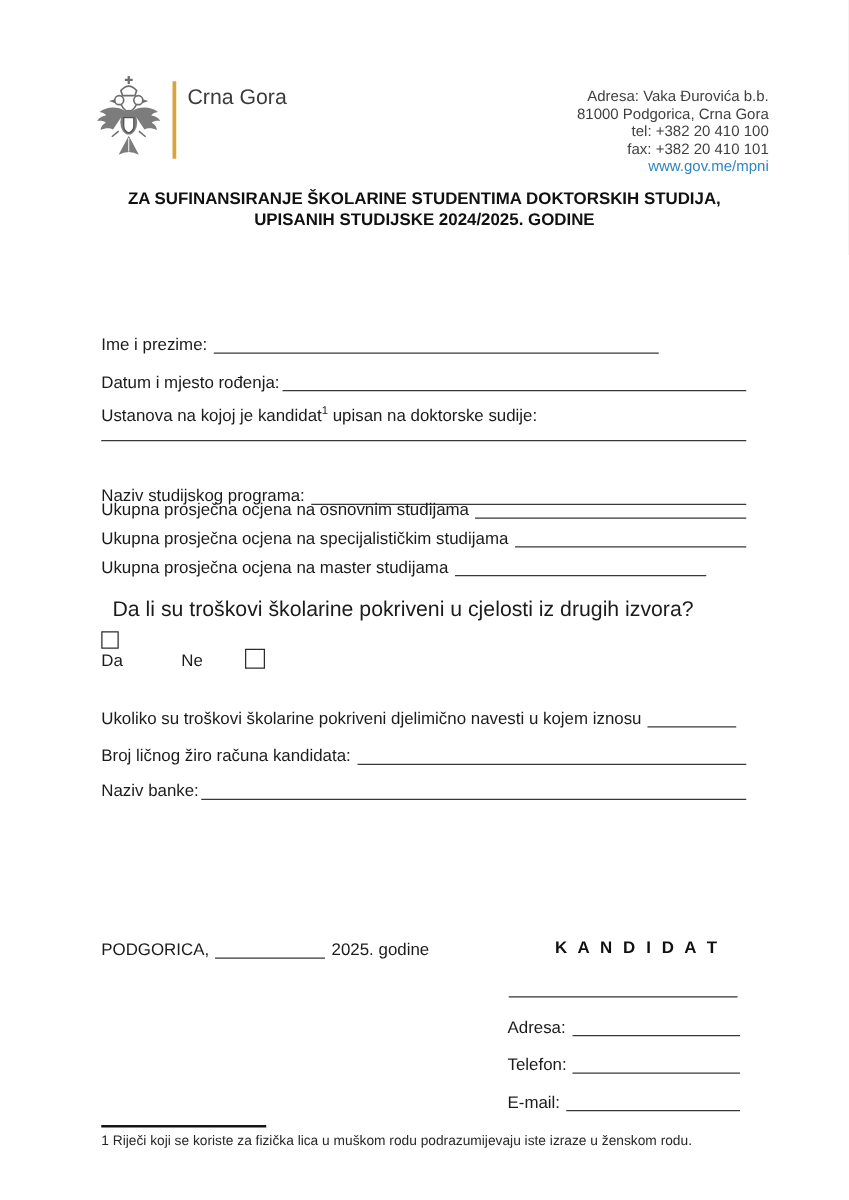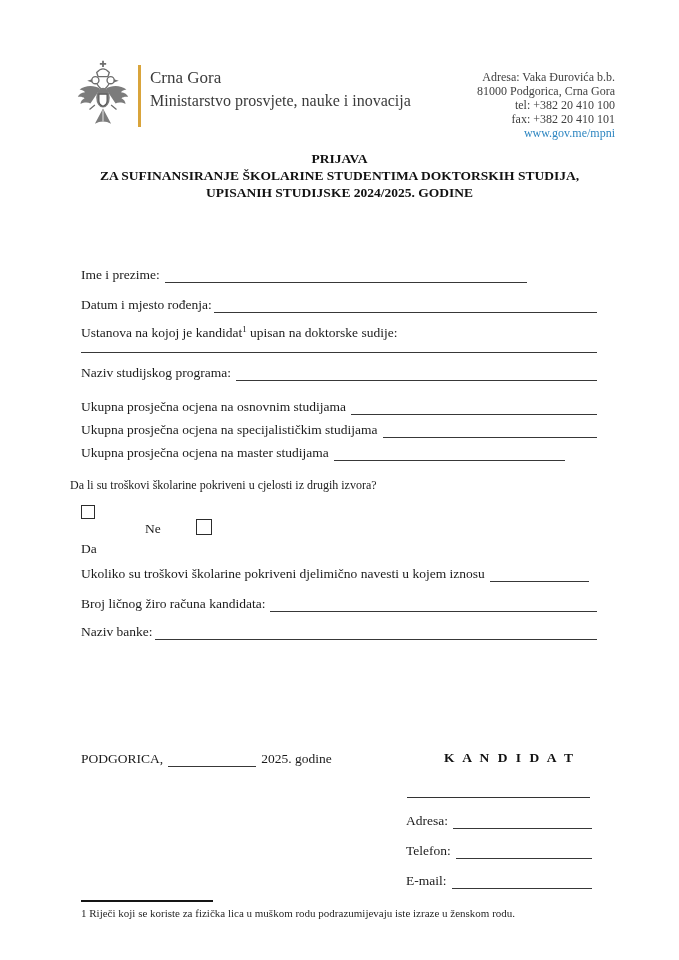--- a/index.html
+++ b/index.html
@@ -1,39 +1,39 @@
 <!DOCTYPE html>
 <html><head>
 <meta charset="utf-8">
 <style>
   html,body{margin:0;padding:0;background:#e8e8e8;}
   .page{
     position:relative;width:679px;height:960px;background:#ffffff;
-    font-family:Liberation Serif, serif;color:#1b1b1b;
+    font-family:Liberation Sans, sans-serif;color:#1b1b1b;
     overflow:hidden;margin:0 auto;
   }
   
   .logo{position:absolute;left:76px;top:59px;width:54px;height:72px;}
   .gold-line{position:absolute;left:138px;top:65px;width:3px;height:62px;background:#d9a43b;}
   .org-block{position:absolute;left:150px;top:68px;color:#3b3b3b;}
   .org-name{font-size:17px;line-height:20px;}
   .org-dept{font-size:16px;line-height:20px;margin-top:3px;}
   .addr-block{position:absolute;top:70px;right:64px;text-align:right;font-size:12px;line-height:14px;color:#3f3f3f;}
   .addr-website{color:#2e86c1;cursor:pointer;}
   
   .doc-title{position:absolute;left:0;right:0;top:150px;text-align:center;font-weight:bold;font-size:13.5px;line-height:17px;color:#111;}
   
   .row{position:absolute;left:81px;width:516px;height:17px;display:flex;align-items:flex-end;font-size:13.5px;white-space:nowrap;}
   .fill{flex:1;border-bottom:1px solid #383838;height:15px;margin-left:5px;}
   .fill.tight{margin-left:2px;}
   .rule-line{position:absolute;left:81px;width:516px;border-bottom:1px solid #383838;height:14px;}
   .short70{margin-right:70px;}
   .short32{margin-right:32px;}
   .short8{margin-right:8px;}
-  .qtext{position:absolute;left:70px;font-size:12px;}
+  .qtext{position:absolute;left:90px;font-size:17px;}
   .checkbox{position:absolute;width:14px;height:14px;border:1.6px solid #2c2c2c;background:#fff;box-sizing:border-box;}
   .optlabel{position:absolute;font-size:13.5px;}
   
   .pod-row{position:absolute;left:81px;top:750px;height:17px;display:flex;align-items:flex-end;font-size:13.5px;}
   .pod-blank{width:88px;border-bottom:1px solid #383838;height:15px;margin:0 5px;}
   .kandidat{position:absolute;left:444px;top:750px;font-size:13.5px;font-weight:bold;letter-spacing:2.5px;color:#111;}
   .sig-line{position:absolute;left:407px;top:781px;width:183px;border-bottom:1.4px solid #333;height:16px;}
   .contact-row{position:absolute;left:406px;width:186px;height:17px;display:flex;align-items:flex-end;font-size:13.5px;}
   
   .foot-rule{position:absolute;left:81px;top:900px;width:132px;height:2px;background:#151515;}
@@ -67,52 +67,50 @@
 
       <path d="M25.5 39h9v7.5q0 4.5-4.5 6-4.5-1.5-4.5-6z" fill="#ffffff" stroke="#565656" stroke-width="1.2"></path>
 
       <path d="M30 55l-9 17q9-5 18 0z" fill="#7c7c7c"></path>
       <path d="M30 57v12M26 58l-3.5 9M34 58l3.5 9" stroke="#ffffff" stroke-width="0.9" fill="none"></path>
     </svg>
   </div>
   <div class="gold-line"></div>
   <div class="org-block">
     <div class="org-name">Crna Gora</div>
-    <div class="org-dept">Ministarstvo prosvjete, nauke i inovacija</div>
   </div>
   <div class="addr-block">
     <div>Adresa: Vaka Đurovića b.b.</div>
     <div>81000 Podgorica, Crna Gora</div>
     <div>tel: +382 20 410 100</div>
     <div>fax: +382 20 410 101</div>
     <div class="addr-website">www.gov.me/mpni</div>
   </div>
 
   <div class="doc-title">
-    <div>PRIJAVA</div>
     <div>ZA SUFINANSIRANJE ŠKOLARINE STUDENTIMA DOKTORSKIH STUDIJA,</div>
     <div>UPISANIH STUDIJSKE 2024/2025. GODINE</div>
   </div>
 
   <div class="row" style="top:266px;">
     <span>Ime i prezime:</span>
     <span class="fill short70"></span>
   </div>
 
   <div class="row" style="top:296px;">
     <span>Datum i mjesto rođenja:</span>
     <span class="fill tight"></span>
   </div>
 
   <div class="row" style="top:324px;align-items:center;">
     <span><span>Ustanova na kojoj je kandidat</span><sup>1</sup><span> upisan na doktorske sudije:</span></span>
   </div>
   <div class="rule-line" style="top:338px;"></div>
 
-  <div class="row" style="top:364px;">
+  <div class="row" style="top:387px;">
     <span>Naziv studijskog programa:</span>
     <span class="fill"></span>
   </div>
 
   <div class="row" style="top:398px;">
     <span>Ukupna prosječna ocjena na osnovnim studijama</span>
     <span class="fill"></span>
   </div>
 
   <div class="row" style="top:421px;">
@@ -120,21 +118,21 @@
     <span class="fill"></span>
   </div>
 
   <div class="row" style="top:444px;">
     <span>Ukupna prosječna ocjena na master studijama</span>
     <span class="fill short32"></span>
   </div>
 
   <div class="qtext" style="top:478px;">Da li su troškovi školarine pokriveni u cjelosti iz drugih izvora?</div>
   <span class="checkbox" style="left:81px;top:505px;"></span>
-  <span class="optlabel" style="left:81px;top:521px;margin-top:20px;">Da</span>
+  <span class="optlabel" style="left:81px;top:521px;">Da</span>
   <span class="optlabel" style="left:145px;top:521px;">Ne</span>
   <span class="checkbox" style="left:196px;top:519px;width:16px;height:16px;"></span>
 
   <div class="row" style="top:565px;">
     <span>Ukoliko su troškovi školarine pokriveni djelimično navesti u kojem iznosu</span>
     <span class="fill short8"></span>
   </div>
 
   <div class="row" style="top:595px;">
     <span>Broj ličnog žiro računa kandidata:</span>

